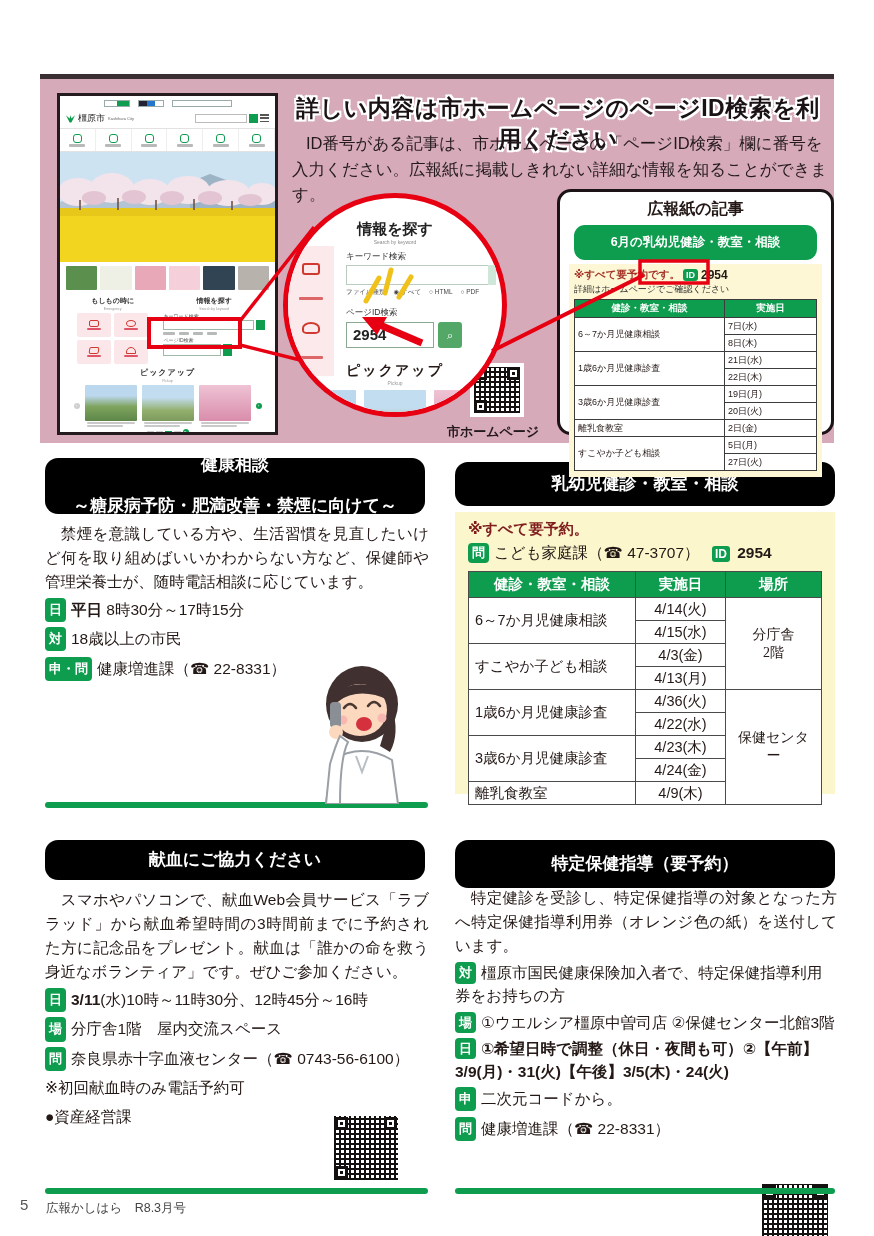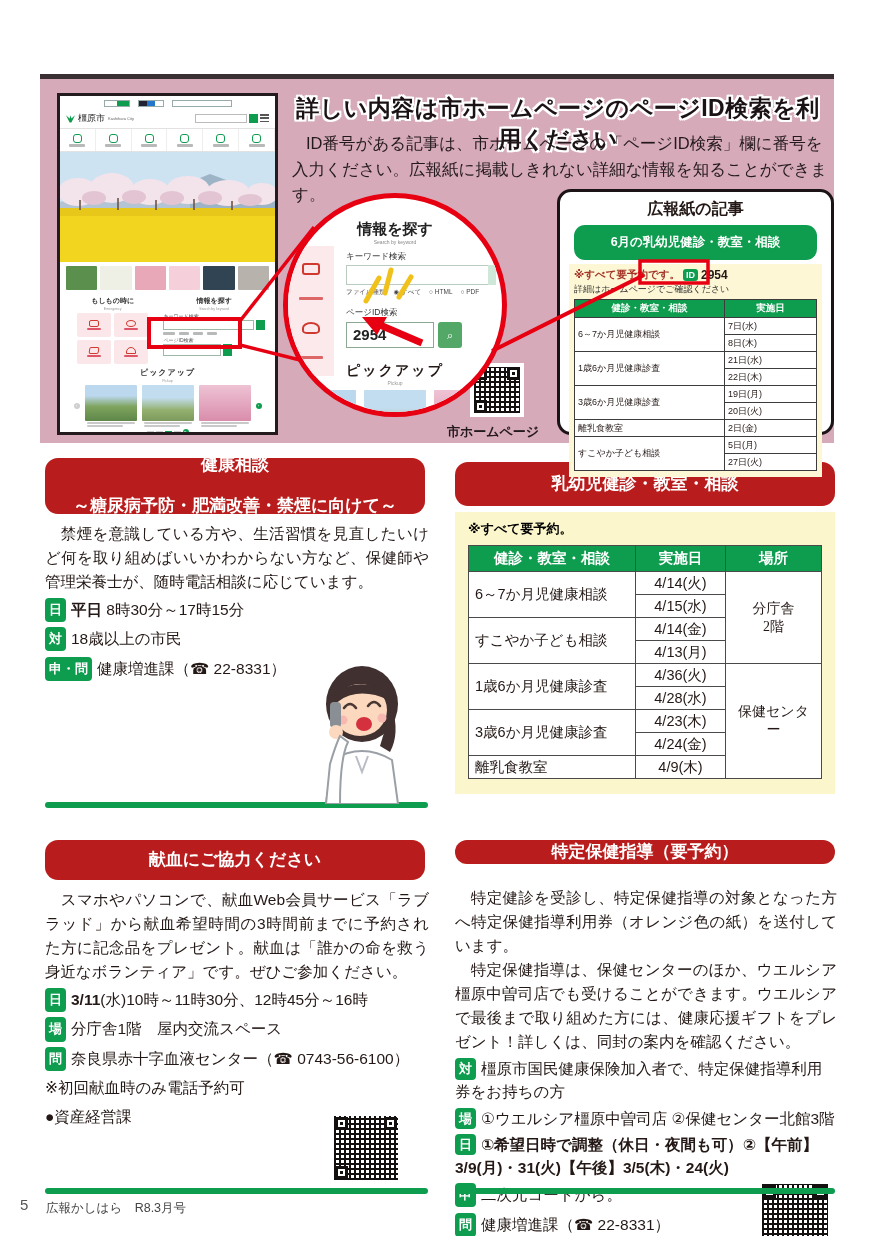--- a/index.html
+++ b/index.html
@@ -84,30 +84,30 @@
   .card-num{color:#231815;font-size:12px;font-weight:bold;}
   .card-note2{font-size:9px;color:#333;margin:1px 0 3px;}
   .ctab{width:100%;border-collapse:collapse;background:#fff;}
   .ctab th{background:#0e9c4f;color:#fff;font-size:9.5px;padding:2px 0;border:1px solid #3c3c3c;}
   .ctab td{border:1px solid #3c3c3c;font-size:9px;padding:1.5px 3px;}
   .ctab td.d{text-align:left;width:38%;}
 
   svg.overlay{position:absolute;left:0;top:0;width:794px;height:369px;z-index:9;pointer-events:none;}
 
   
-  .sec-head{position:absolute;background:#b91c1c;border-radius:13px;color:#fff;font-weight:bold;text-align:center;
+  .sec-head{position:absolute;background:#000000;border-radius:13px;color:#fff;font-weight:bold;text-align:center;
             display:flex;flex-direction:column;justify-content:center;gap:18px;}
   .sec-head .t1{font-size:17px;line-height:1.35;}
   .body-txt{font-size:15.5px;line-height:1.55;text-align:justify;}
   .bdg{display:inline-block;background:#0e9c4f;color:#fff;font-size:13px;font-weight:bold;border-radius:4px;padding:1px 4px;margin-right:5px;vertical-align:1px;}
   .iline{font-size:15.5px;line-height:1.7;margin-top:3px;}
   .gbar{position:absolute;height:6px;background:#0e9c4f;border-radius:3px;}
 
   .ypanel{position:absolute;background:#fcf6cd;}
-  .note-red{font-size:13px;font-weight:bold;color:#000000;}
+  .note-red{font-size:15px;font-weight:bold;color:#7f1d1d;}
   .mtab{border-collapse:collapse;background:#fff;margin-top:7px;}
   .mtab th{background:#0e9c4f;color:#fff;font-size:14.5px;padding:3px 2px;border:1.5px solid #4a4a4a;}
   .mtab td{border:1.5px solid #4a4a4a;font-size:14.5px;padding:1.5px 6px;height:20px;}
   .mtab td.d{text-align:center;width:90px;padding:1.5px 2px;}
   .mtab td.p{text-align:center;width:96px;font-size:14px;font-family:Liberation Serif, serif;}
 
   .footer-num{position:absolute;left:20px;top:1196px;font-size:15px;color:#555;}
   .footer-issue{position:absolute;left:46px;top:1200px;font-size:12.5px;color:#444;}
 </style>
 </head>
@@ -441,49 +441,54 @@
     <circle cx="40" cy="84" r="7" fill="#fcd8bf"></circle>
     <path d="M30 156 L34 116 Q40 96 44 88 L52 94 Q44 110 44 156 Z" fill="#ffffff" stroke="#9aa0a6" stroke-width="2"></path>
   </svg>
   <div class="gbar" style="left:45px;top:802px;width:383px;"></div>
 
   <div class="sec-head" style="left:455px;top:462px;width:380px;height:44px;">
     <span class="t1">乳幼児健診・教室・相談</span>
   </div>
   <div class="ypanel" style="left:455px;top:512px;width:380px;height:282px;padding:8px 13px;">
     <div class="note-red">※すべて要予約。</div>
+    <div style="font-size:15.5px;margin-top:4px;">
+      <span class="bdg">問</span><span>こども家庭課（☎ 47-3707）</span>
+      <span class="idb" style="font-size:12px;margin-left:8px;">ID</span>
+      <b style="margin-left:3px;">2954</b>
+    </div>
     <table class="mtab" style="width:354px;">
       <tbody>
           <tr>
         <th>健診・教室・相談</th>
         <th style="width:90px">実施日</th>
         <th style="width:96px">場所</th>
       </tr>
       <tr>
         <td rowspan="2">6～7か月児健康相談</td>
         <td class="d">4/14(火)</td>
         <td class="p" rowspan="4"><span>分庁舎</span><br><span>2階</span></td>
       </tr>
       <tr>
             <td class="d">4/15(水)</td>
           </tr>
       <tr>
             <td rowspan="2">すこやか子ども相談</td>
-            <td class="d">4/14(金)</td>
+            <td class="d">4/3(金)</td>
           </tr>
       <tr>
             <td class="d">4/13(月)</td>
           </tr>
       <tr>
         <td rowspan="2">1歳6か月児健康診査</td>
         <td class="d">4/36(火)</td>
         <td class="p" rowspan="5">保健センター</td>
       </tr>
       <tr>
-            <td class="d">4/28(水)</td>
+            <td class="d">4/22(水)</td>
           </tr>
       <tr>
             <td rowspan="2">3歳6か月児健康診査</td>
             <td class="d">4/23(木)</td>
           </tr>
       <tr>
             <td class="d">4/24(金)</td>
           </tr>
       <tr>
             <td>離乳食教室</td>
@@ -517,26 +522,25 @@
       </span>
     <span class="fp" style="right:5px;top:5px;">
         <i></i>
       </span>
     <span class="fp" style="left:5px;bottom:5px;">
         <i></i>
       </span>
   </div>
   <div class="gbar" style="left:45px;top:1188px;width:383px;"></div>
 
-  <div class="sec-head" style="left:455px;top:840px;width:380px;height:24px;justify-content:center;">
+  <div class="sec-head" style="left:455px;top:840px;width:380px;height:48px;justify-content:center;">
     <span class="t1">特定保健指導（要予約）</span>
   </div>
   <div class="abs" style="left:455px;top:886px;width:382px;">
     <div class="body-txt">　特定健診を受診し、特定保健指導の対象となった方へ特定保健指導利用券（オレンジ色の紙）を送付しています。</div>
-    <div class="body-txt">　特定保健指導は、保健センターのほか、ウエルシア橿原中曽司店でも受けることができます。ウエルシアで最後まで取り組めた方には、健康応援ギフトをプレゼント！詳しくは、同封の案内を確認ください。</div>
     <div class="iline" style="line-height:1.5">
       <span class="bdg">対</span><span>橿原市国民健康保険加入者で、特定保健指導利用券をお持ちの方</span>
     </div>
     <div class="iline" style="line-height:1.5">
       <span class="bdg">場</span><span>①ウエルシア橿原中曽司店 ②保健センター北館3階</span>
     </div>
     <div class="iline" style="line-height:1.5">
       <span class="bdg">日</span><b>①希望日時で調整（休日・夜間も可）②【午前】</b><br>
       <b>3/9(月)・31(火)【午後】3/5(木)・24(火)</b>
     </div>

